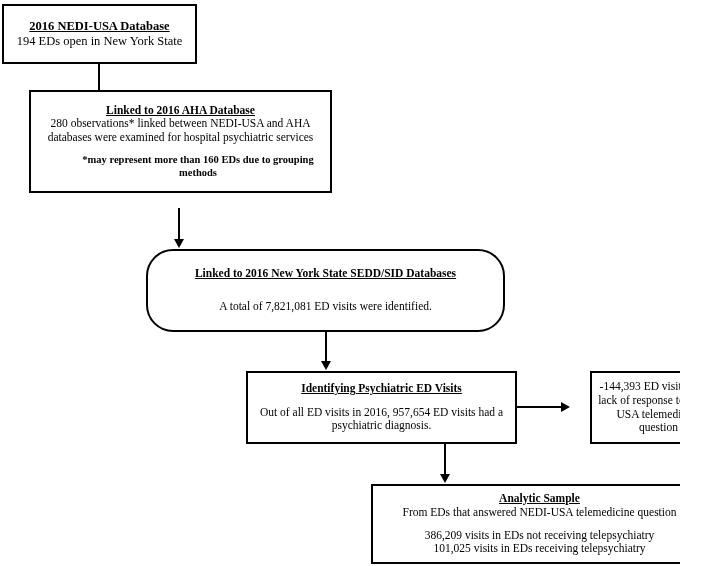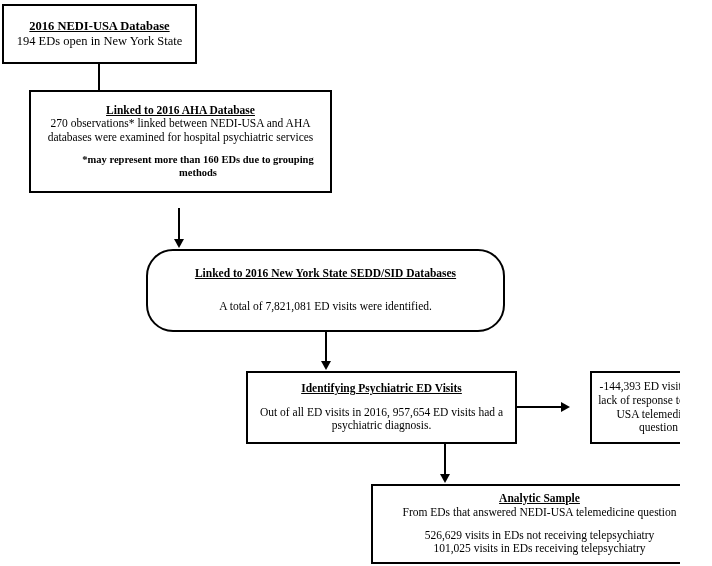--- a/index.html
+++ b/index.html
@@ -118,21 +118,21 @@
     <div class="ln">194 EDs open in New York State</div>
   </div>
 
   <div class="arrow-v" id="arrow-1">
     <div class="shaft"></div>
     <div class="head"></div>
   </div>
 
   <div class="node" id="node-aha">
     <div class="ttl">Linked to 2016 AHA Database</div>
-    <div class="ln">270 observations* linked between NEDI-USA and AHA databases were examined for hospital psychiatric services</div>
+    <div class="ln">280 observations* linked between NEDI-USA and AHA databases were examined for hospital psychiatric services</div>
     <div class="sp"></div>
     <div class="note">*may represent more than 160 EDs due to grouping methods</div>
   </div>
 
   <div class="arrow-v" id="arrow-2">
     <div class="shaft"></div>
     <div class="head"></div>
   </div>
 
   <div class="node" id="node-sedd">
@@ -164,17 +164,17 @@
 
   <div class="arrow-v" id="arrow-4">
     <div class="shaft"></div>
     <div class="head"></div>
   </div>
 
   <div class="node" id="node-analytic">
     <div class="ttl">Analytic Sample</div>
     <div class="ln">From EDs that answered NEDI-USA telemedicine question</div>
     <div class="sp"></div>
-    <div class="ln">526,629 visits in EDs not receiving telepsychiatry</div>
+    <div class="ln">386,209 visits in EDs not receiving telepsychiatry</div>
     <div class="ln">101,025 visits in EDs receiving telepsychiatry</div>
   </div>
 
 </div>
 
 </body></html>

